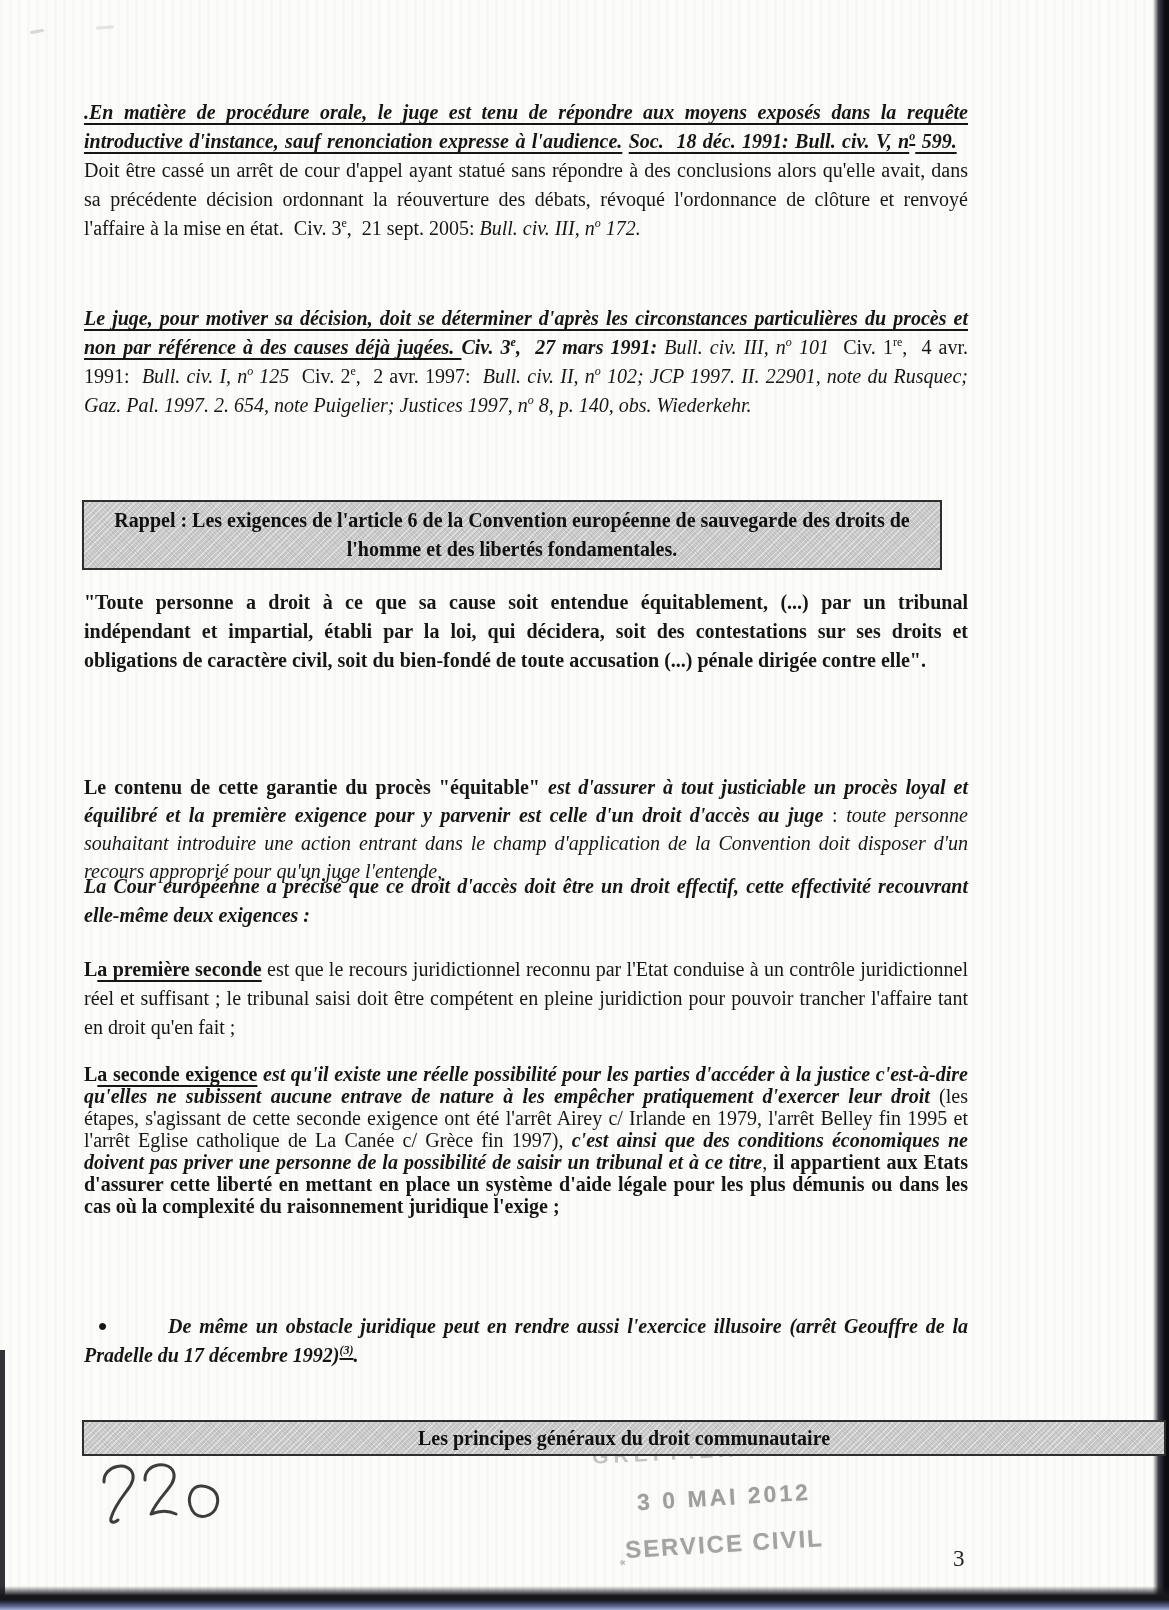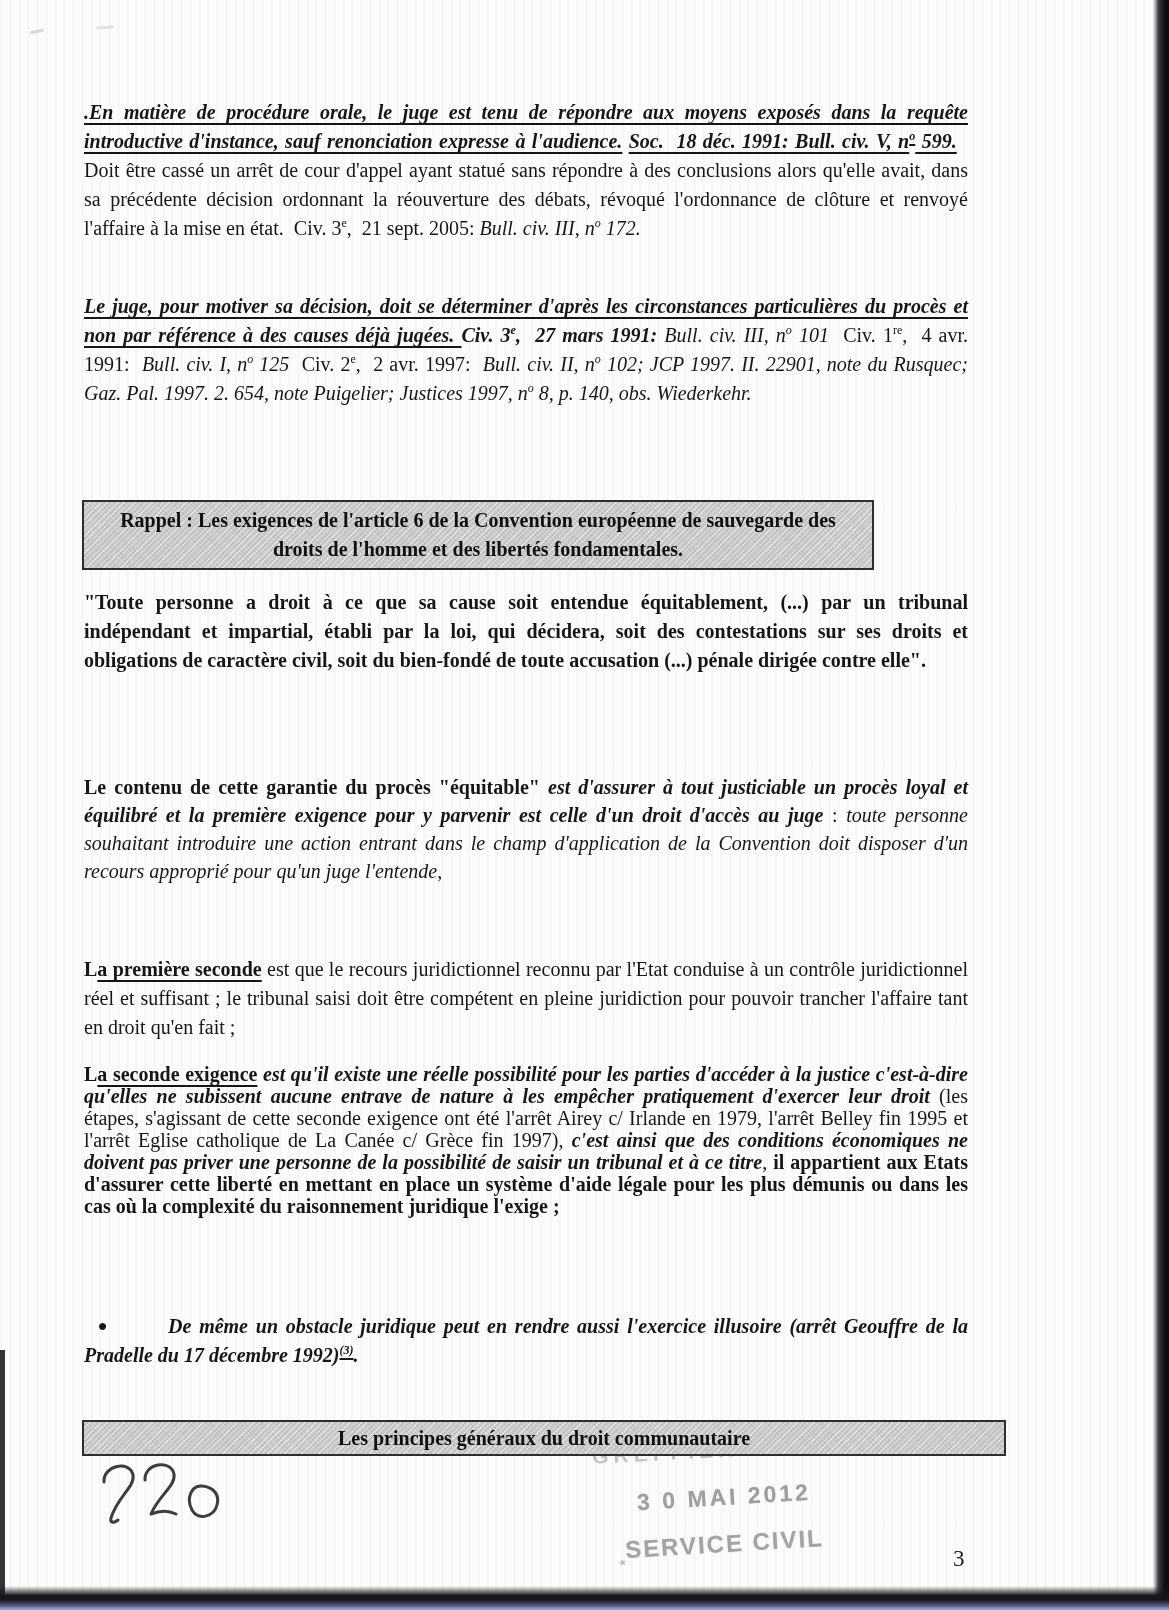--- a/index.html
+++ b/index.html
@@ -26,37 +26,37 @@
   .a2{left:96px;top:26px;width:18px;transform:rotate(-4deg);opacity:.45;}
 
   .block{position:absolute;left:84px;width:884px;margin:0;font-size:20px;color:#161616;
     text-align:justify;line-height:29px;}
   .b{font-weight:bold;}
   .i{font-style:italic;}
   .u{text-decoration:underline;text-decoration-thickness:2px;text-underline-offset:4px;}
   .sup{vertical-align:super;font-size:.6em;line-height:0;}
 
   .p1{top:98px;}
-  .p2{top:292px;}
+  .p2{top:304px;}
   .p3{top:588px;}
   .p4{top:737px;line-height:28px;margin-top:36px;}
   .p5{top:872px;}
   .p6{top:955px;}
   .p7{top:1063px;line-height:22px;}
   .p8{top:1312px;text-indent:84px;position:absolute;}
   .bullet{position:absolute;left:14px;top:0;font-size:26px;line-height:29px;text-indent:0;}
 
   .graybox{position:absolute;left:82px;box-sizing:border-box;
     border:2px solid #2e2e2e;background-color:#cacaca;
     background-image:
       repeating-linear-gradient(45deg,rgba(0,0,0,.06) 0 1px,transparent 1px 3px),
       repeating-linear-gradient(135deg,rgba(255,255,255,.5) 0 1px,transparent 1px 4px);
     text-align:center;font-weight:bold;font-size:20px;color:#101010;}
-  .rappel{top:500px;width:792px;line-height:29px;padding:4px 12px;}
-  .section-bar{top:1420px;width:924px;height:36px;line-height:32px;padding:0 8px;z-index:2;}
+  .rappel{top:500px;width:860px;line-height:29px;padding:4px 12px;}
+  .section-bar{top:1420px;width:1084px;height:36px;line-height:32px;padding:0 8px;z-index:2;}
 
   .stamp{position:absolute;font-family:"Liberation Sans","DejaVu Sans",sans-serif;
     font-weight:700;color:#8f8f8f;white-space:nowrap;}
   .stamp-greffier{left:592px;top:1441px;font-size:21px;letter-spacing:5px;
     transform:rotate(-3deg);opacity:.5;z-index:1;}
   .stamp-date{left:637px;top:1484px;font-size:23px;letter-spacing:3px;
     transform:rotate(-3.5deg);opacity:.85;text-shadow:0 0 1px rgba(140,140,140,.5);}
   .stamp-service{left:625px;top:1530px;font-size:24px;letter-spacing:2px;
     transform:rotate(-3.5deg);opacity:.8;text-shadow:0 0 1px rgba(140,140,140,.5);}
   .stamp-mark{left:620px;top:1556px;font-size:15px;opacity:.6;transform:rotate(-12deg);}
@@ -79,20 +79,21 @@
   <p class="block p2"><span class="b i u">Le juge, pour motiver sa décision, doit se déterminer d'après les circonstances particulières du procès et non par référence à des causes déjà jugées. </span><span class="b i">Civ. 3</span><span class="b i sup">e</span><span class="b i">,&nbsp; 27 mars 1991: </span><span class="i"> Bull. civ. III, n</span><span class="i sup">o</span><span class="i"> 101</span><span>&nbsp; Civ. 1</span><span class="sup">re</span><span>,&nbsp; 4 avr. 1991:&nbsp; </span><span class="i">Bull. civ. I, n</span><span class="i sup">o</span><span class="i"> 125</span><span>&nbsp; Civ. 2</span><span class="sup">e</span><span>,&nbsp; 2 avr. 1997:&nbsp; </span><span class="i">Bull. civ. II, n</span><span class="i sup">o</span><span class="i"> 102; JCP 1997. II. 22901, note du Rusquec; Gaz. Pal. 1997. 2. 654, note Puigelier; Justices 1997, n</span><span class="i sup">o</span><span class="i"> 8, p. 140, obs. Wiederkehr.</span></p>
 
   <div class="graybox rappel">
     <span>Rappel : Les exigences de l'article 6 de la Convention européenne de sauvegarde des droits de l'homme et des libertés fondamentales.</span>
   </div>
 
   <p class="block p3"><span class="b">"Toute personne a droit à ce que sa cause soit entendue équitablement, (...) par un tribunal indépendant et impartial, établi par la loi, qui décidera, soit des contestations sur ses droits et obligations de caractère civil, soit du bien-fondé de toute accusation (...) pénale dirigée contre elle".</span></p>
 
   <p class="block p4"><span class="b">Le contenu de cette garantie du procès "équitable" </span><span class="b i">est d'assurer à tout justiciable un procès loyal et équilibré et la première exigence pour y parvenir est celle d'un droit d'accès au juge</span><span> : </span><span class="i">toute personne souhaitant introduire une action entrant dans le champ d'application de la Convention doit disposer d'un recours approprié pour qu'un juge l'entende,</span></p>
 
+  <p class="block p5"><span class="b i">La Cour européenne a précisé que ce droit d'accès doit être un droit effectif, cette effectivité recouvrant elle-même deux exigences :</span></p>
 
   <p class="block p6"><span class="b">L</span><span class="b u">a première seconde</span><span> est que le recours juridictionnel reconnu par l'Etat conduise à un contrôle juridictionnel réel et suffisant ; le tribunal saisi doit être compétent en pleine juridiction pour pouvoir trancher l'affaire tant en droit qu'en fait ;</span></p>
 
   <p class="block p7"><span class="b">L</span><span class="b u">a seconde exigence</span><span> </span><span class="b i">est qu'il existe une réelle possibilité pour les parties d'accéder à la justice c'est-à-dire qu'elles ne subissent aucune entrave de nature à les empêcher pratiquement d'exercer leur droit</span><span> (les étapes, s'agissant de cette seconde exigence ont été l'arrêt Airey c/ Irlande en 1979, l'arrêt Belley fin 1995 et l'arrêt Eglise catholique de La Canée c/ Grèce fin 1997), </span><span class="b i">c'est ainsi que des conditions économiques ne doivent pas priver une personne de la possibilité de saisir un tribunal et à ce titre</span><span>, </span><span class="b">il appartient aux Etats d'assurer cette liberté en mettant en place un système d'aide légale pour les plus démunis ou dans les cas où la complexité du raisonnement juridique l'exige ;</span></p>
 
   <p class="block p8">
     <span class="bullet b">•</span><span><span class="b i">De même un obstacle juridique peut en rendre aussi l'exercice illusoire (arrêt Geouffre de la Pradelle du 17 décembre 1992)</span><span class="b i u sup">(3)</span><span class="b i">.</span></span>
   </p>
 
   <div class="stamp stamp-greffier">GREFFIER</div>

